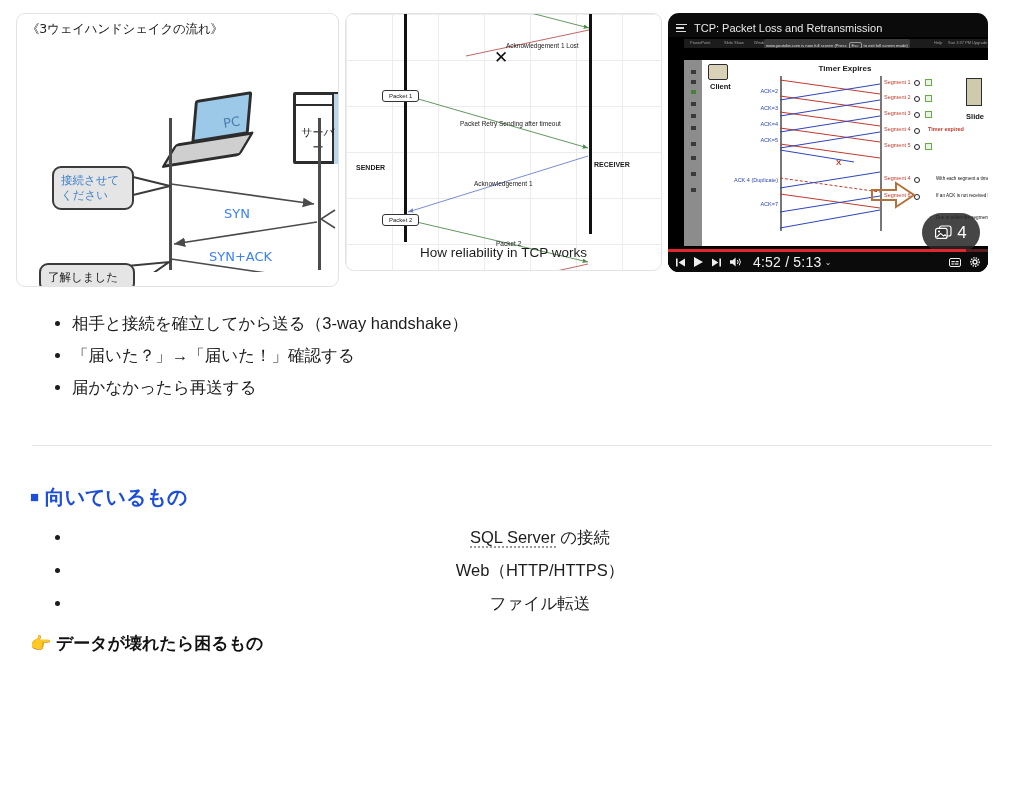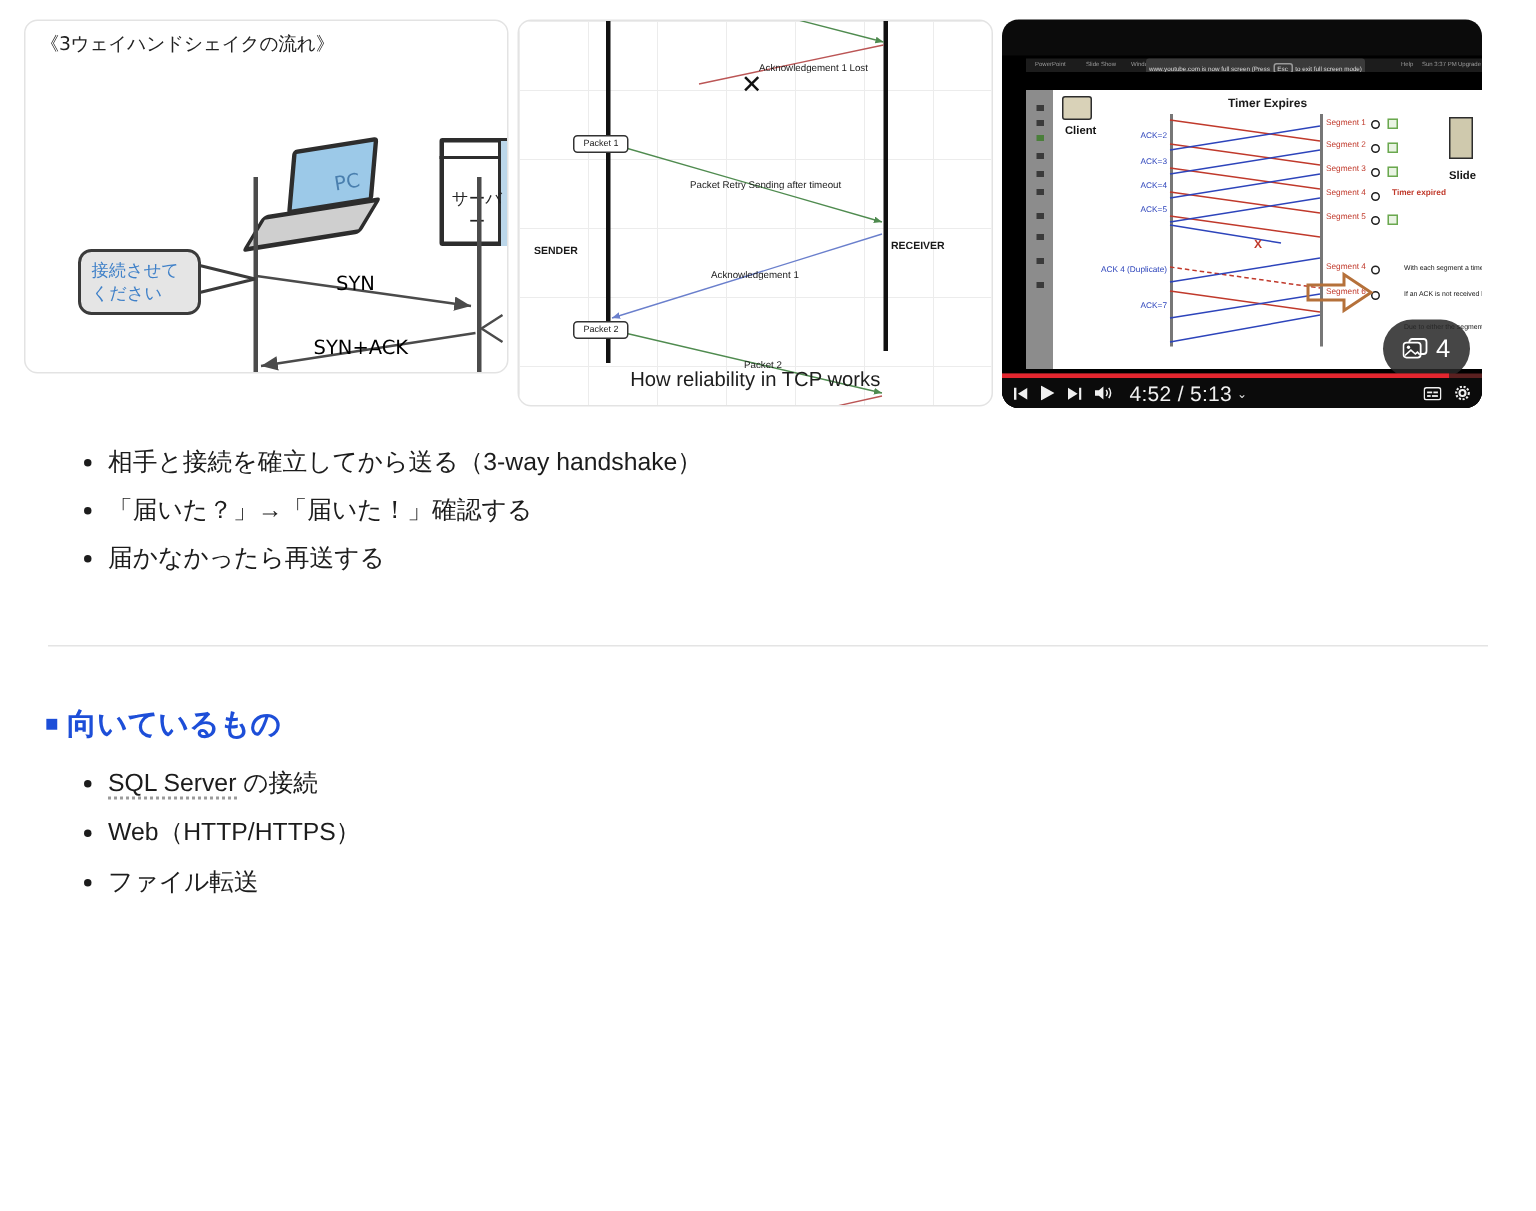--- a/index.html
+++ b/index.html
@@ -20,38 +20,38 @@
     margin: 12px 0 0 2px; line-height: 1.35; color: #111;
   }
   .h-main .sq { font-size: 19px; vertical-align: 2px; }
 
   
   .img-strip { display: flex; gap: 6px; margin-top: 13px; align-items: flex-start; }
   .fig {
     background: #fff; border: 1px solid #e3e3e3; border-radius: 9px;
     overflow: hidden; position: relative; flex: none;
   }
-  .fig-a { width: 323px; height: 236px; }
+  .fig-a { width: 323px; height: 274px; }
   .fig-b { width: 317px; height: 258px; }
 
   
   .fa-title { position:absolute; left:10px; top:7px; font-size:12.5px; color:#222;
               font-family:"DejaVu Sans", sans-serif; letter-spacing:-.2px;}
   .lifeline { position: absolute; width: 2.5px; background: #4b4b4b; }
   .ll-pc  { left: 152px; top: 104px; height: 152px; }
   .ll-sv  { left: 301px; top: 104px; height: 152px; }
   .bubble {
     position: absolute; border: 2px solid #3b3b3b; border-radius: 9px;
     background: #e5e5e5; font-size: 11.5px; line-height: 1.32; padding: 5px 7px;
     font-family: "DejaVu Sans", sans-serif;
   }
   .bub1 { left: 35px; top: 152px; width: 82px; color: #3f80c8; }
   .bub2 { left: 22px; top: 249px; width: 96px; color:#222; }
-  .msg-label { position: absolute; font-size: 13px; color: #000000;
-               font-family:"DejaVu Sans", sans-serif; }
+  .msg-label { position: absolute; font-size: 13px; color: #3b82f6;
+               font-family:"DejaVu Sans", sans-serif;margin-top:24px; }
 
   
   .laptop { position:absolute; left:148px; top:84px; width:92px; height:68px;
             transform: rotate(-9deg); }
   .lp-screen { position:absolute; left:30px; top:0; width:58px; height:42px;
       background:#9cc9e8; border:3px solid #2d2d2d; border-radius:3px;
       transform: skewX(-14deg); }
   .lp-screen span { position:absolute; right:7px; bottom:4px; color:#4a7fae;
       font-size:13px; font-family:"DejaVu Sans", sans-serif; transform: skewX(14deg); }
   .lp-base { position:absolute; left:0; top:40px; width:80px; height:22px;
@@ -159,21 +159,21 @@
     font-size: 17.5px; font-weight:bold; margin: 25px 0 0 14px; color:#121212;
   }
   .emoji { font-family:"DejaVu Sans", sans-serif; }
   .point-right { color:#efa13c; }
   .para { font-size: 16px; margin: 26px 0 0 14px; color:#151515; }
   ul.bul { margin: 20px 0 0 0; padding-left: 56px; }
   ul.bul li { font-size: 16.5px; line-height: 1.95; color:#1c1c1c; }
   hr.sep { border:0; border-top:1px solid #e4e4e4; margin: 41px 16px 0 16px; }
   .h-sub { font-size: 20px; font-weight:bold; margin: 38px 0 0 14px; color:#1d4ed8; }
   .h-sub .sq { font-size: 15px; vertical-align: 2px; }
-  ul.bul2 { margin: 10px 0 0 0; padding-left: 56px; }
+  ul.bul2 { margin: 10px 0 0 0; padding-left: 56px; text-align: center; }
   ul.bul2 li { font-size: 16.5px; line-height: 2.0; color:#1c1c1c; }
   .spellerr { border-bottom: 2px dotted #9b9b9b; }
   .lead-h2 { font-size: 17px; font-weight:bold; margin: 12px 0 0 14px; color:#121212; }
 </style>
 </head>
 <body>
 
 <div class="page">
 
 
@@ -255,20 +255,28 @@
 
       <div class="fb-txt" style="left:160px; top:28px;">Acknowledgement 1 Lost</div>
       <div class="fb-txt" style="left:114px; top:106px;">Packet Retry Sending after timeout</div>
       <div class="fb-txt" style="left:128px; top:166px;">Acknowledgement 1</div>
       <div class="fb-txt" style="left:150px; top:226px;">Packet 2</div>
 
       <div class="fb-cap">How reliability in TCP works</div>
     </div>
 
     <div class="video">
+      <div class="v-title">
+        <span class="hamburger">
+            <i></i>
+            <i></i>
+            <i></i>
+          </span>
+        <span class="t-txt">TCP: Packet Loss and Retransmission</span>
+      </div>
 
       <div class="v-stage">
         <div class="v-osbar">
           <span class="os-t" style="left:6px">PowerPoint</span>
           <span class="os-t" style="left:40px">Slide Show</span>
           <span class="os-t" style="left:70px">Window</span>
           <span class="os-t" style="left:250px">Help</span>
           <span class="os-t" style="left:264px">Sun 3:37 PM</span>
           <span class="os-t" style="left:288px">Upgrade</span>
           <div class="v-fs-toast">
@@ -441,14 +449,18 @@
     <span class="sq">■</span>
     <span>向いているもの</span>
   </div>
 
   <ul class="bul2">
     <li><span class="spellerr">SQL Server</span><span> の接続</span></li>
     <li>Web（HTTP/HTTPS）</li>
     <li>ファイル転送</li>
   </ul>
 
+  <div class="lead-h2">
+    <span class="emoji point-right">👉</span>
+    <span>データが壊れたら困るもの</span>
+  </div>
 
 </div>
 
 </body></html>

